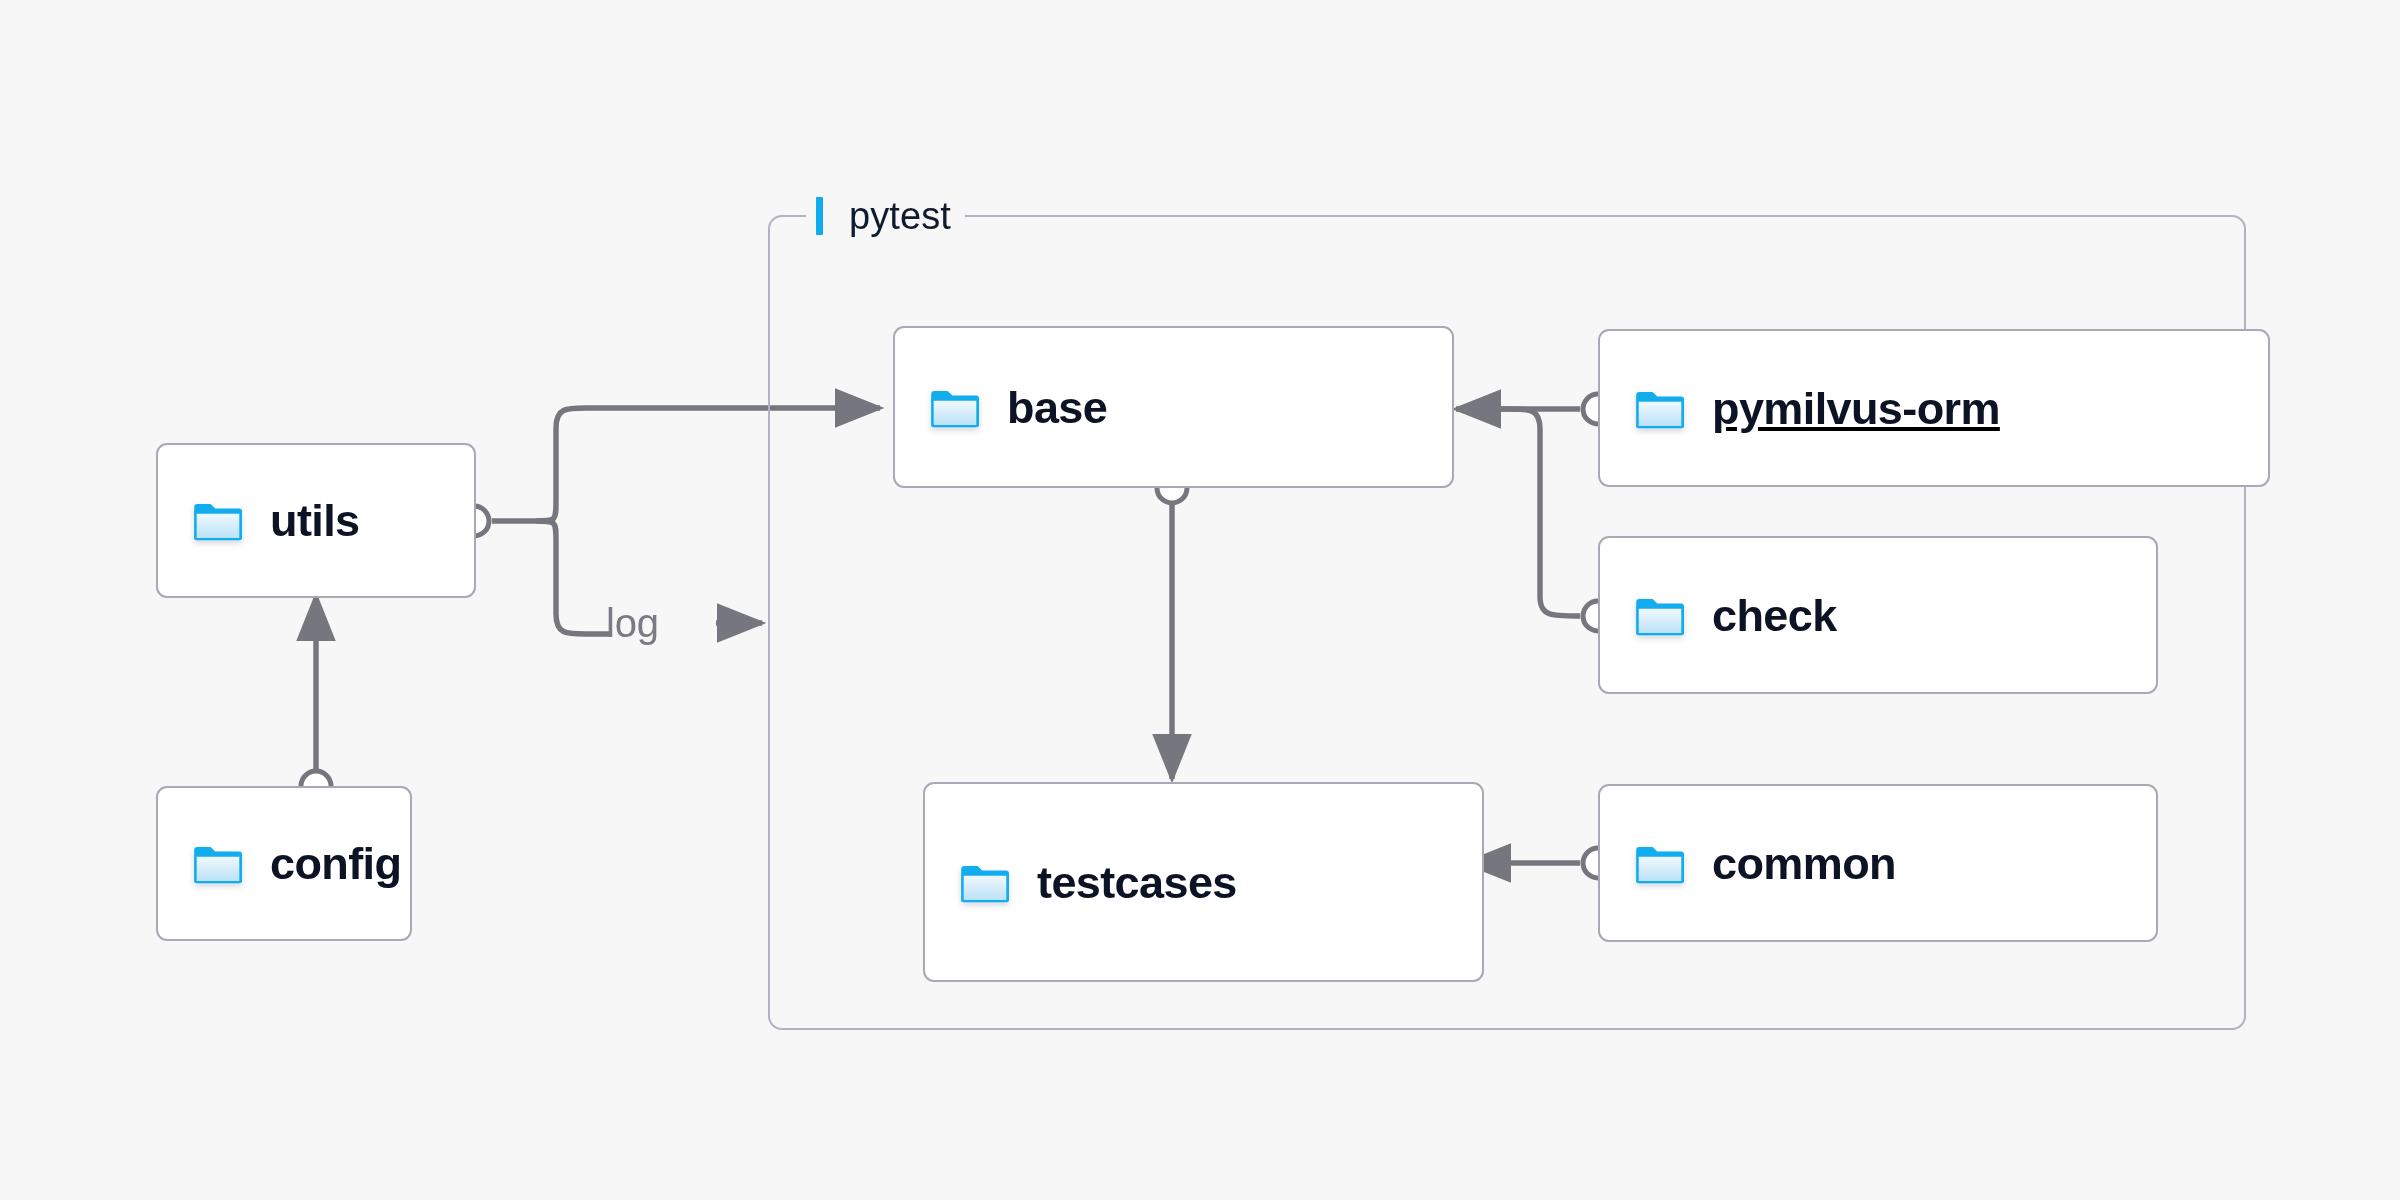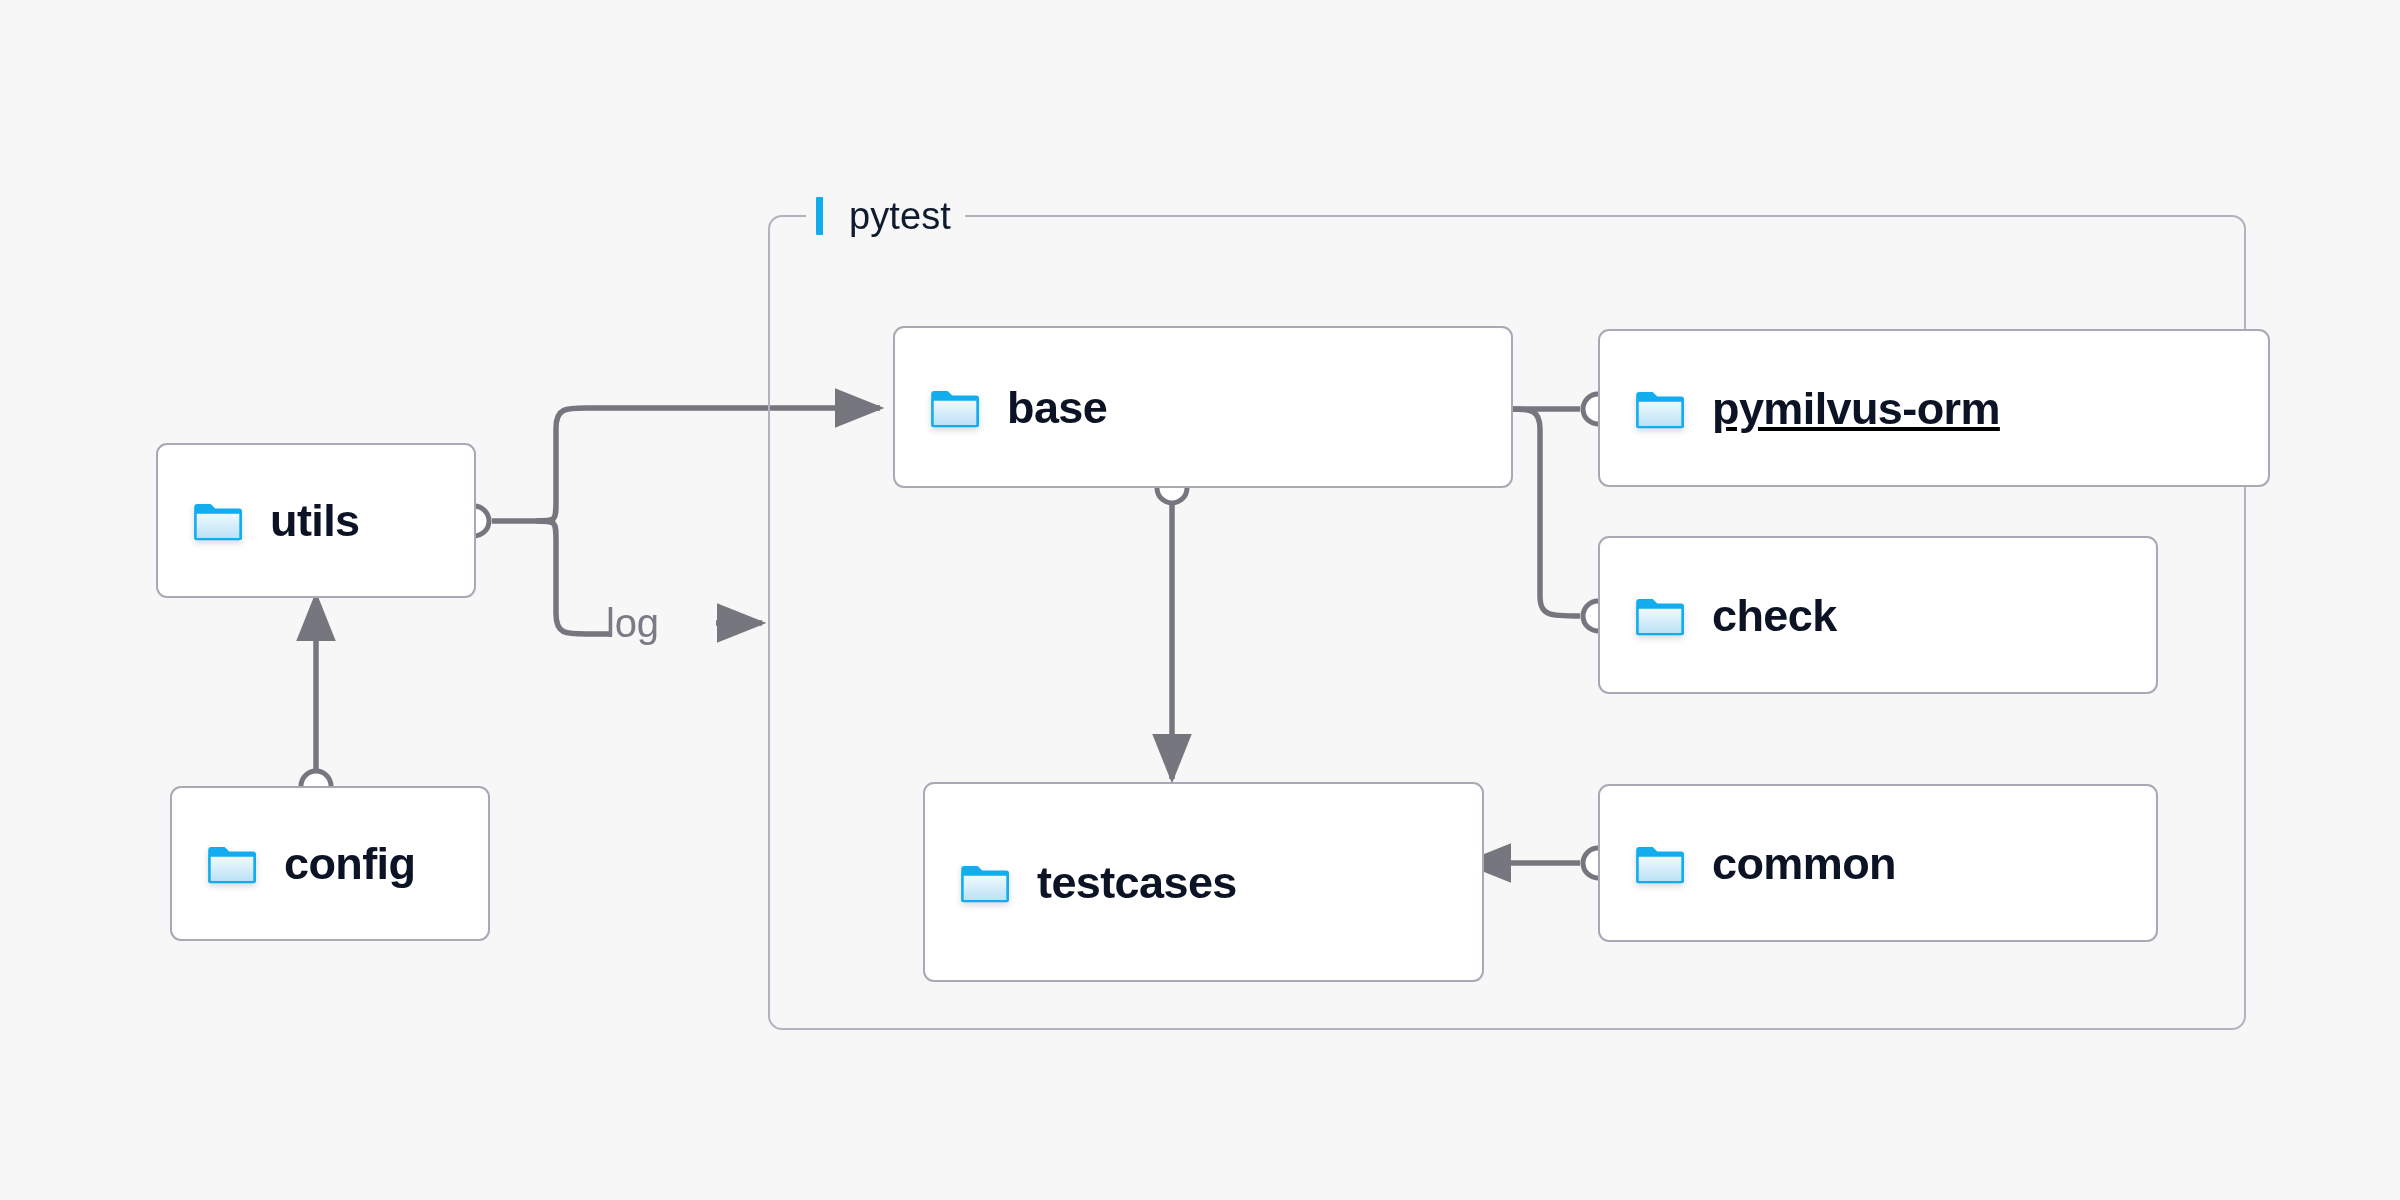--- a/index.html
+++ b/index.html
@@ -144,31 +144,31 @@
   <div class="node" style="left:156px;top:443px;width:320px;height:155px;">
     <span class="folder">
       <svg viewBox="0 0 52 43" xmlns="http://www.w3.org/2000/svg">
         <path d="M2.2 8.2 Q2.2 5 5.4 5 H18.6 l4.6 4.4 H47 q3 0 3 3.2 v26.6 q0 1.6 -1.6 1.6 H3.8 Q2.2 40.8 2.2 39.2 Z" fill="#12ADEE"></path>
         <path d="M3.6 13.6 H48.4 v25.6 q0 1 -1 1 H4.6 q-1 0 -1 -1 Z" fill="url(#folderGrad)" stroke="#12ADEE" stroke-width="2.2"></path>
       </svg>
     </span>
     <span class="node-label">utils</span>
   </div>
 
-  <div class="node" style="left:156px;top:786px;width:320px;height:155px;margin-left:14px;">
+  <div class="node" style="left:156px;top:786px;width:256px;height:155px;">
     <span class="folder">
       <svg viewBox="0 0 52 43" xmlns="http://www.w3.org/2000/svg">
         <path d="M2.2 8.2 Q2.2 5 5.4 5 H18.6 l4.6 4.4 H47 q3 0 3 3.2 v26.6 q0 1.6 -1.6 1.6 H3.8 Q2.2 40.8 2.2 39.2 Z" fill="#12ADEE"></path>
         <path d="M3.6 13.6 H48.4 v25.6 q0 1 -1 1 H4.6 q-1 0 -1 -1 Z" fill="url(#folderGrad)" stroke="#12ADEE" stroke-width="2.2"></path>
       </svg>
     </span>
     <span class="node-label">config</span>
   </div>
 
-  <div class="node" style="left:893px;top:326px;width:620px;height:162px;">
+  <div class="node" style="left:893px;top:326px;width:561px;height:162px;">
     <span class="folder">
       <svg viewBox="0 0 52 43" xmlns="http://www.w3.org/2000/svg">
         <path d="M2.2 8.2 Q2.2 5 5.4 5 H18.6 l4.6 4.4 H47 q3 0 3 3.2 v26.6 q0 1.6 -1.6 1.6 H3.8 Q2.2 40.8 2.2 39.2 Z" fill="#12ADEE"></path>
         <path d="M3.6 13.6 H48.4 v25.6 q0 1 -1 1 H4.6 q-1 0 -1 -1 Z" fill="url(#folderGrad)" stroke="#12ADEE" stroke-width="2.2"></path>
       </svg>
     </span>
     <span class="node-label">base</span>
   </div>
 
   <div class="node" style="left:893px;top:782px;width:561px;height:200px;margin-left:30px;">

